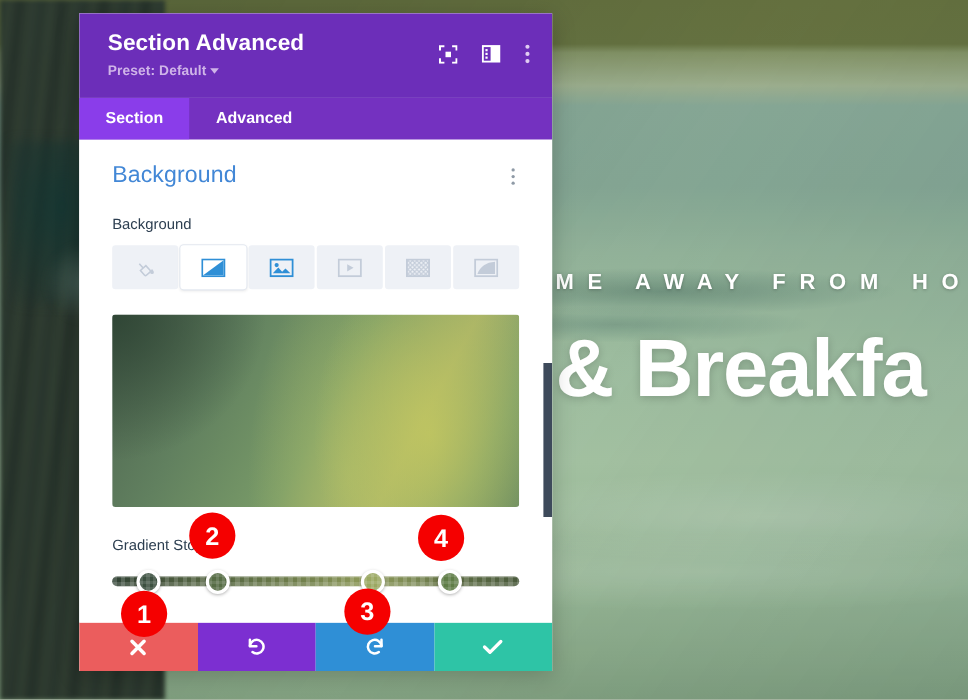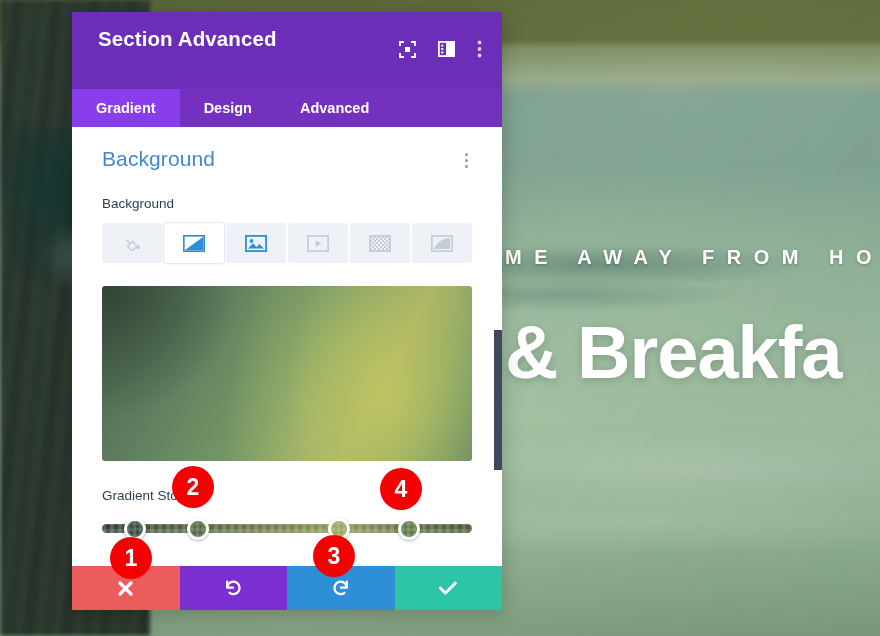--- a/index.html
+++ b/index.html
@@ -79,21 +79,21 @@
     font-weight: 700;
     letter-spacing: 12.5px;
     color: #ffffff;
     white-space: nowrap;
     text-shadow: 0 1px 3px rgba(0,0,0,0.25);
     font-family: "Liberation Sans", sans-serif;
   }
   .bg-headline {
     position: absolute;
     left: 505px;
-    top: 310px;
+    top: 292px;
     font-size: 74px;
     font-weight: 700;
     color: #ffffff;
     white-space: nowrap;
     letter-spacing: -1px;
     text-shadow: 0 2px 8px rgba(0,0,0,0.18);
     font-family: "Liberation Sans", sans-serif;
   }
 
   
@@ -359,20 +359,23 @@
   <div class="bg-left-object2"></div>
   <div class="bg-tint"></div>
 
   <div class="bg-eyebrow">ME AWAY FROM HOME</div>
   <div class="bg-headline">&amp; Breakfa</div>
 
   <div class="panel">
 
     <div class="panel-header">
       <div class="panel-title">Section Advanced</div>
+      <div class="panel-preset">
+        <span>Preset: Default</span><span class="caret-down"></span>
+      </div>
 
       <div class="header-icons">
         <span class="hi">
           <svg width="17" height="17" viewBox="0 0 17 17">
             <path d="M1,5 L1,1 L5,1 M12,1 L16,1 L16,5 M16,12 L16,16 L12,16 M5,16 L1,16 L1,12" fill="none" stroke="#ffffff" stroke-width="1.8"></path>
             <rect x="6" y="6" width="5" height="5" fill="#ffffff"></rect>
           </svg>
         </span>
         <span class="hi">
           <svg width="17" height="16" viewBox="0 0 17 16">
@@ -387,22 +390,21 @@
           <svg width="5" height="18" viewBox="0 0 5 18">
             <circle cx="2.5" cy="2.5" r="1.9" fill="#e0cdf2"></circle>
             <circle cx="2.5" cy="9" r="1.9" fill="#e0cdf2"></circle>
             <circle cx="2.5" cy="15.5" r="1.9" fill="#e0cdf2"></circle>
           </svg>
         </span>
       </div>
     </div>
 
     <div class="tabs">
-      <div class="tab active">Gradient</div>
-      <div class="tab">Design</div>
+      <div class="tab active">Section</div>
       <div class="tab">Advanced</div>
     </div>
 
     <div class="panel-body">
 
       <div class="section-title-row">
         <div class="section-title">Background</div>
         <div class="kebab-dots">
           <i></i>
             <i></i>

